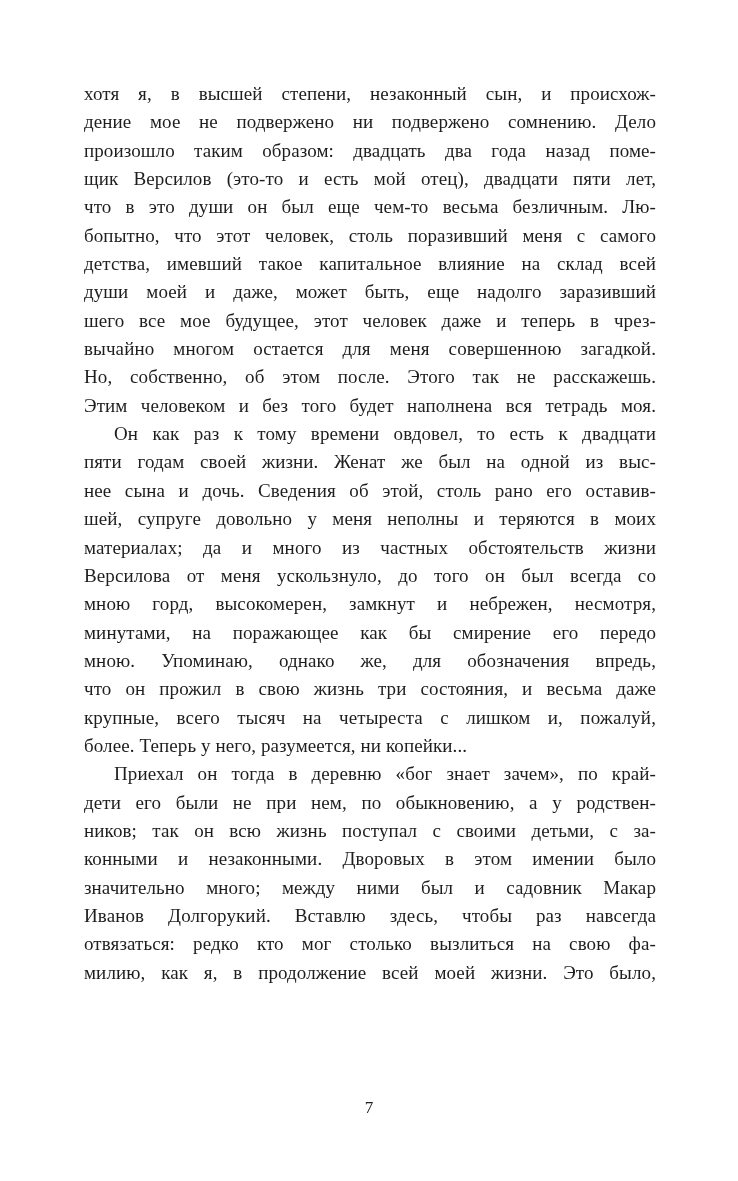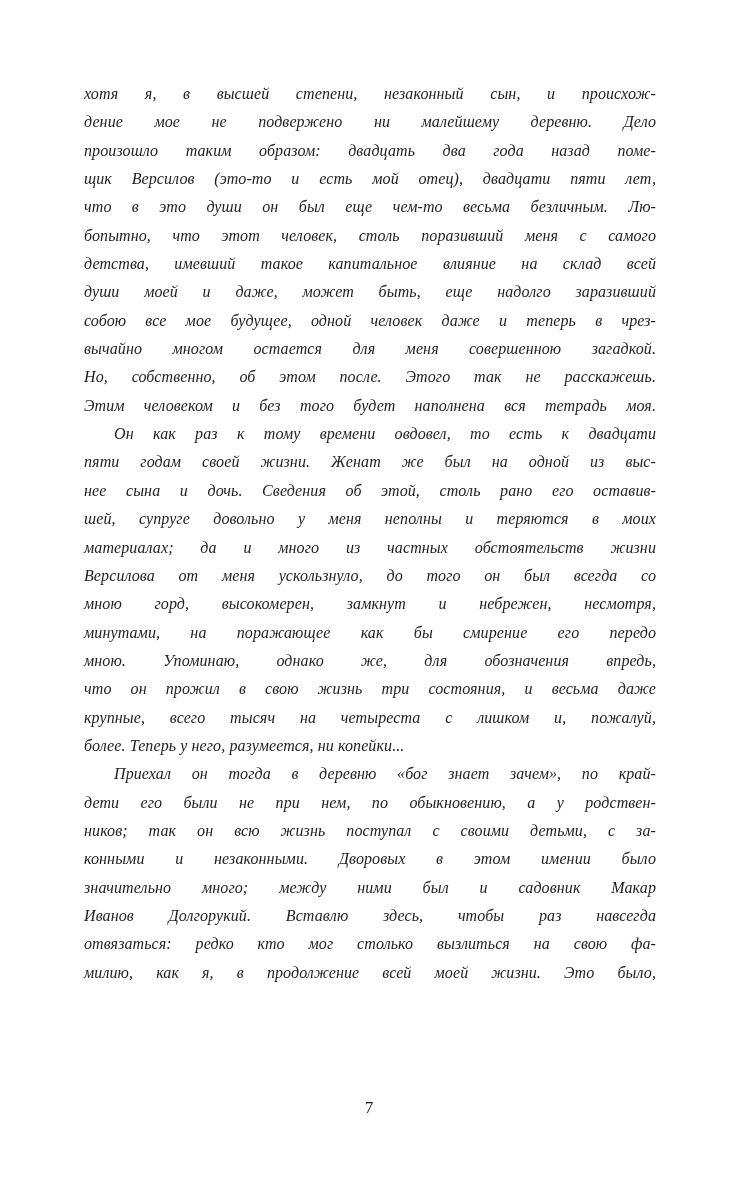--- a/index.html
+++ b/index.html
@@ -19,27 +19,26 @@
     position: absolute;
     top: 80px;
     left: 84px;
     width: 572px;
   }
   .paragraph {
     margin: 0;
     padding: 0;
   }
   .line {
-    font-size: 16px;
+    font-size: 19px;
     line-height: 28.35px;
     text-align: justify;
     text-align-last: justify;
     white-space: normal;
     letter-spacing: 0.1px;
-    font-style: italic;
   }
   .line.indent {
     text-indent: 30px;
   }
   .line.last-left {
     text-align-last: left;
   }
   .page-number {
     position: absolute;
     top: 1098px;
@@ -49,28 +48,28 @@
     font-size: 17px;
     color: #1e1e1e;
   }
 </style>
 </head>
 <body>
 
 <div class="text-block">
     <div class="paragraph">
       <div class="line">хотя я, в высшей степени, незаконный сын, и происхож-</div>
-      <div class="line">дение мое не подвержено ни малейшему деревню. Дело</div>
+      <div class="line">дение мое не подвержено ни подвержено сомнению. Дело</div>
       <div class="line">произошло таким образом: двадцать два года назад поме-</div>
       <div class="line">щик Версилов (это-то и есть мой отец), двадцати пяти лет,</div>
       <div class="line">что в это души он был еще чем-то весьма безличным. Лю-</div>
       <div class="line">бопытно, что этот человек, столь поразивший меня с самого</div>
       <div class="line">детства, имевший такое капитальное влияние на склад всей</div>
       <div class="line">души моей и даже, может быть, еще надолго заразивший</div>
-      <div class="line">собою все мое будущее, одной человек даже и теперь в чрез-</div>
+      <div class="line">шего все мое будущее, этот человек даже и теперь в чрез-</div>
       <div class="line">вычайно многом остается для меня совершенною загадкой.</div>
       <div class="line">Но, собственно, об этом после. Этого так не расскажешь.</div>
       <div class="line">Этим человеком и без того будет наполнена вся тетрадь моя.</div>
     </div>
     <div class="paragraph">
       <div class="line indent">Он как раз к тому времени овдовел, то есть к двадцати</div>
       <div class="line">пяти годам своей жизни. Женат же был на одной из выс-</div>
       <div class="line">нее сына и дочь. Сведения об этой, столь рано его оставив-</div>
       <div class="line">шей, супруге довольно у меня неполны и теряются в моих</div>
       <div class="line">материалах; да и много из частных обстоятельств жизни</div>

